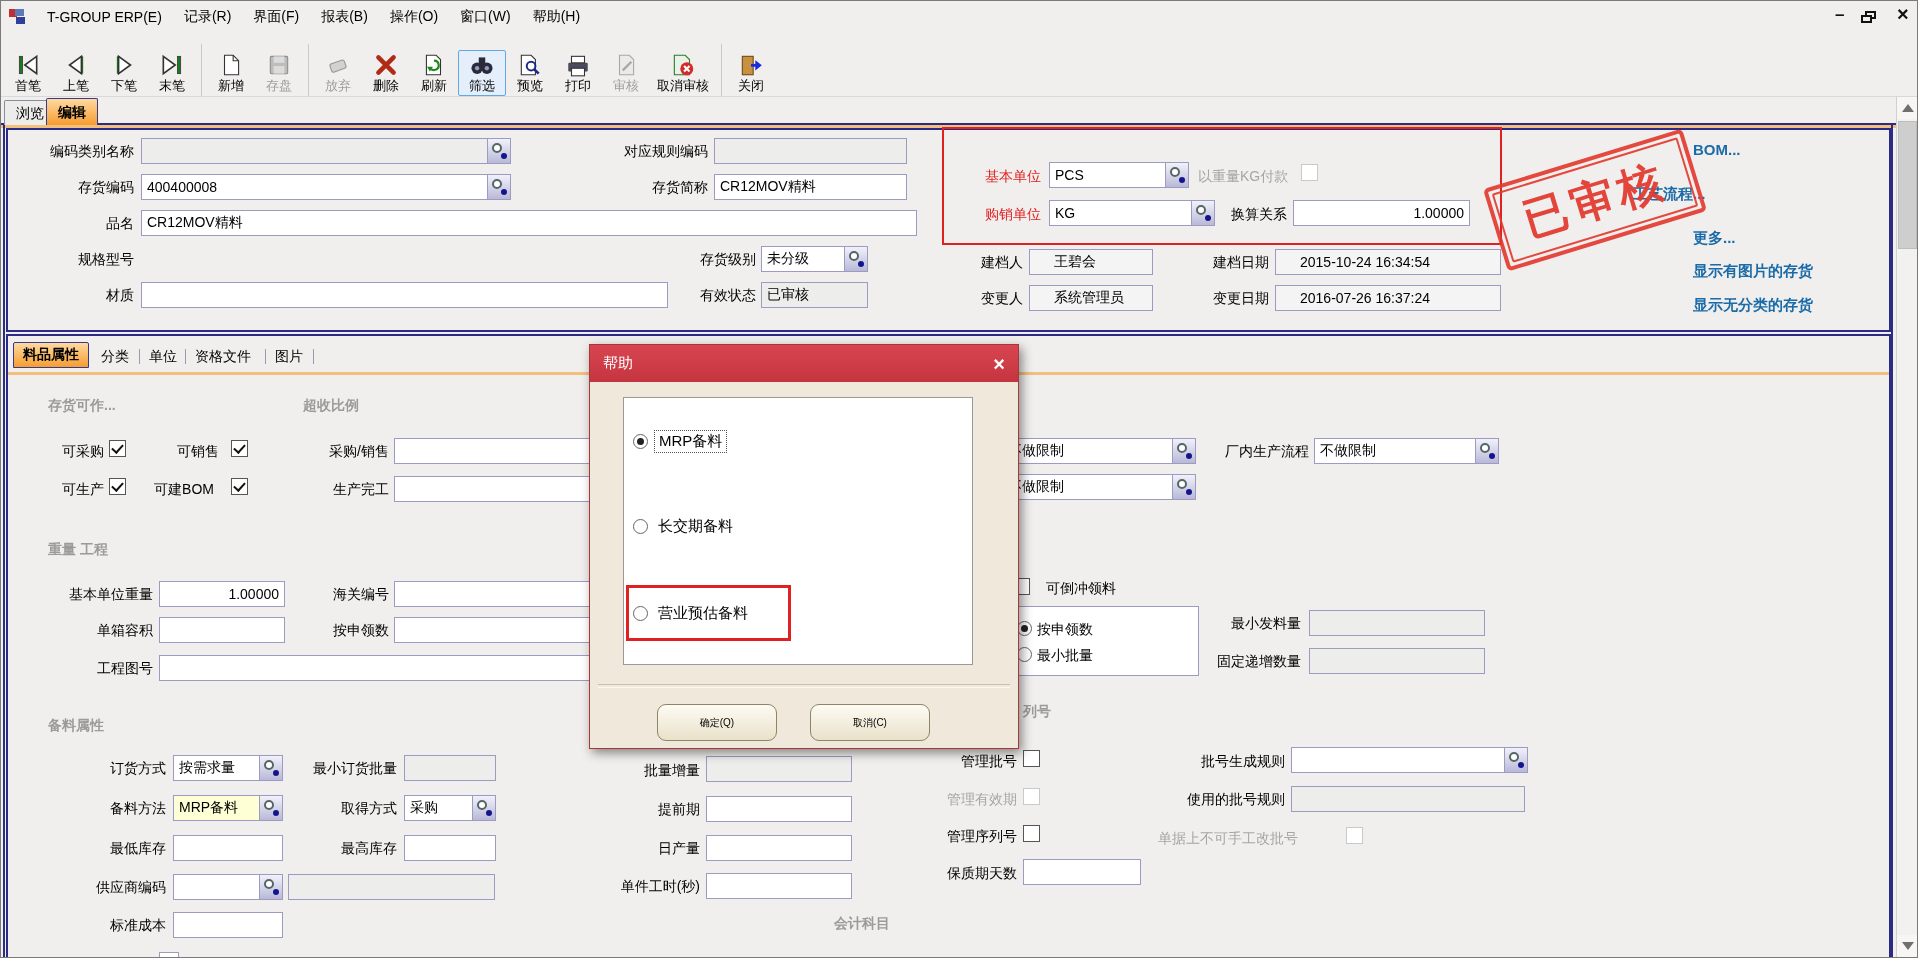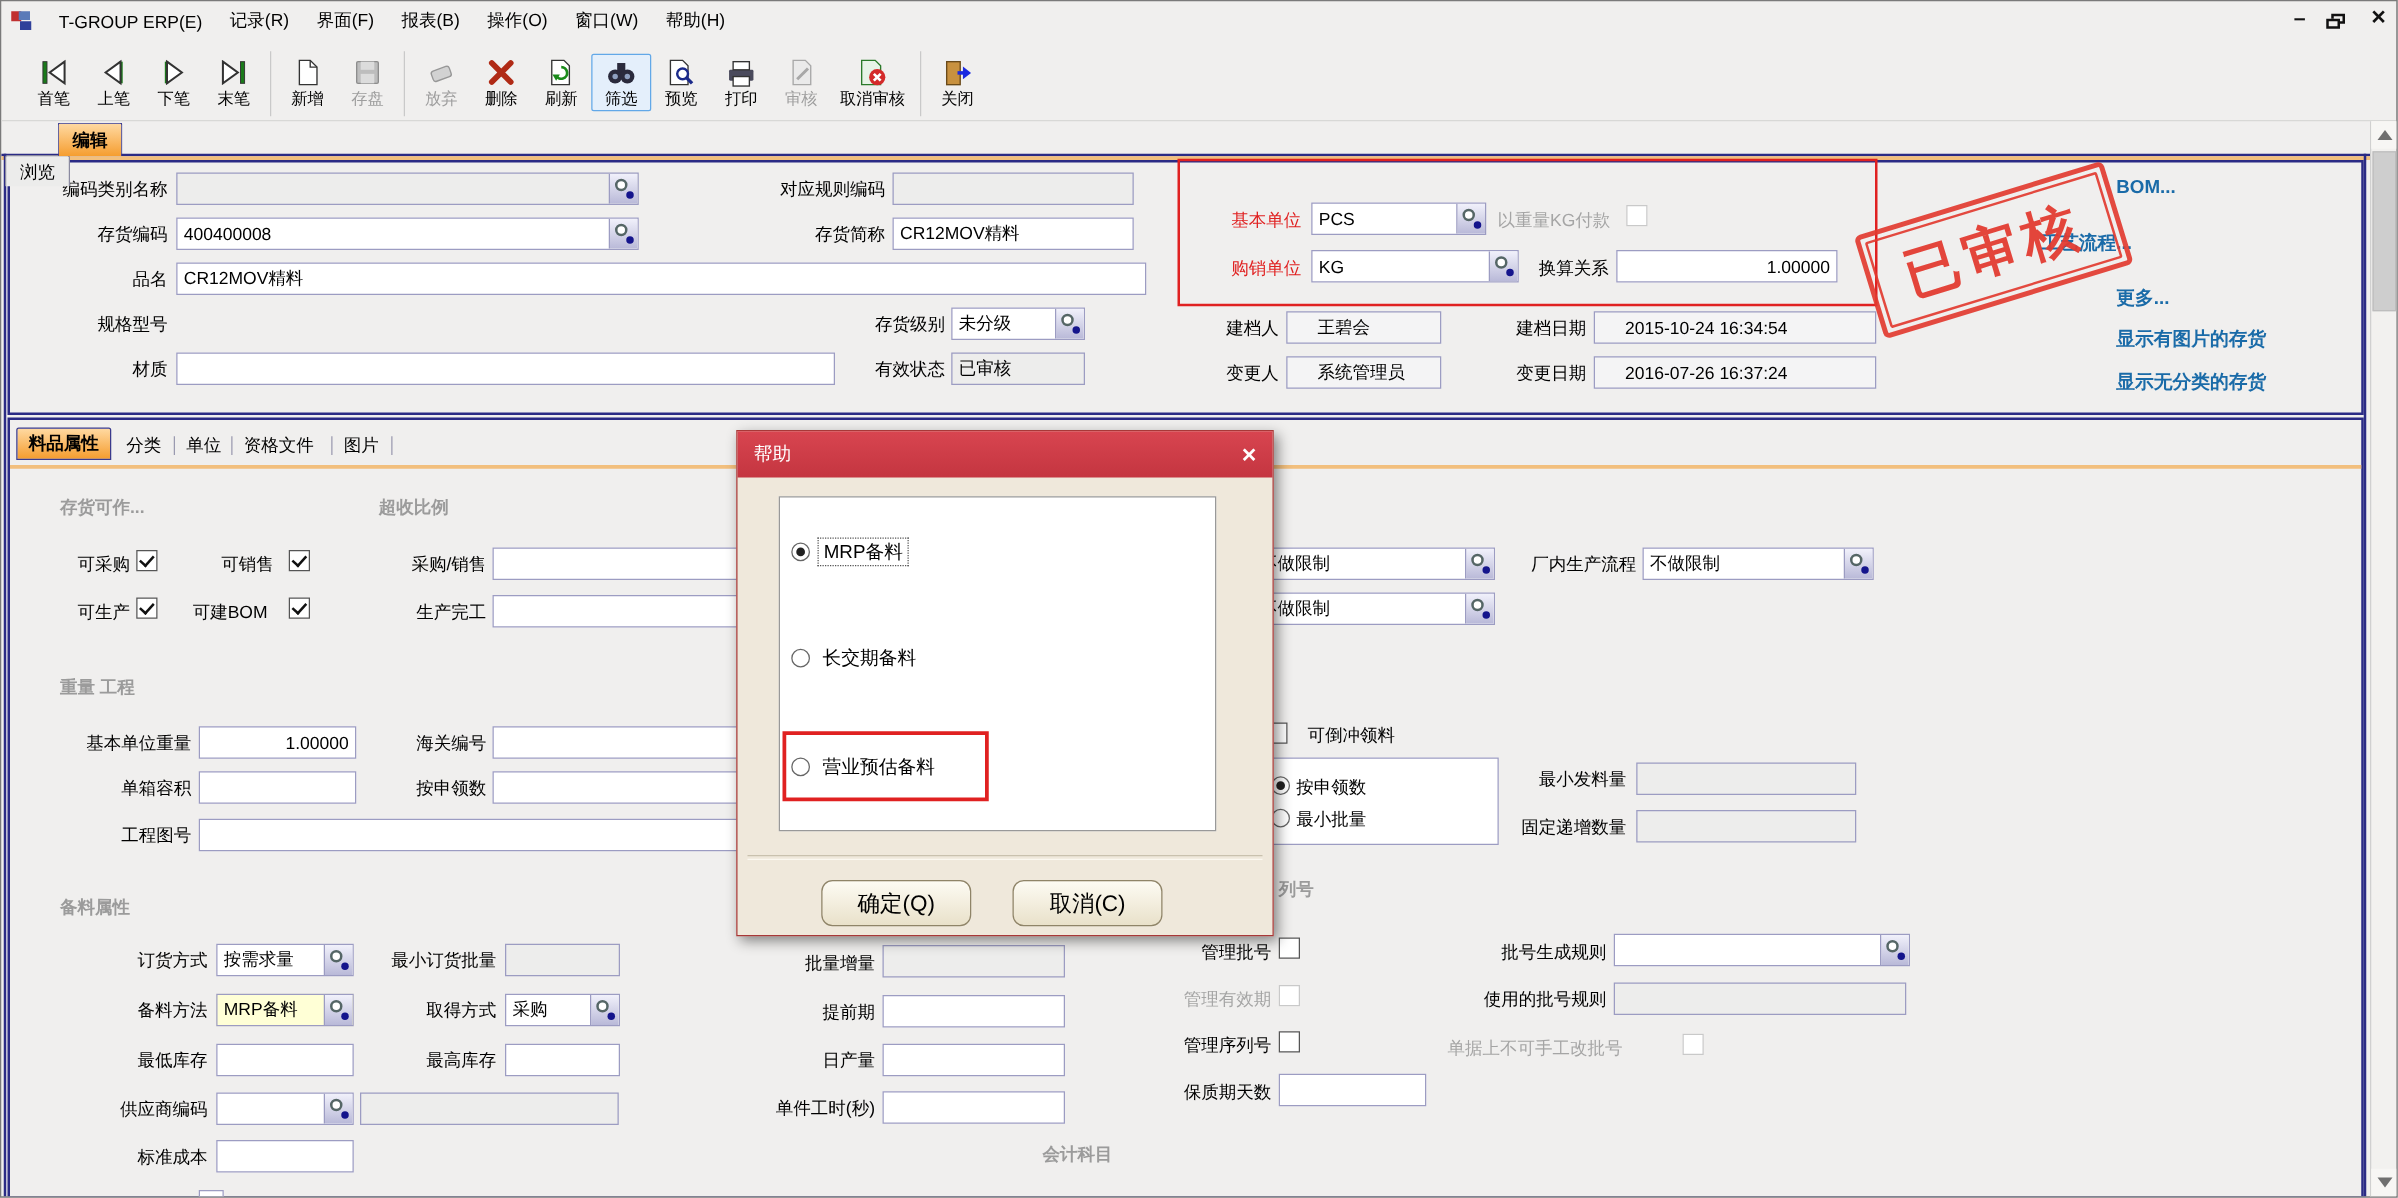--- a/index.html
+++ b/index.html
@@ -33,22 +33,22 @@
   .cb.dis{border-color:#c9c9c9;}
   .rd{position:absolute;width:15px;height:15px;border:1px solid #666;border-radius:50%;background:#fff;box-sizing:border-box;}
   .rd.on::after{content:"";position:absolute;left:3px;top:3px;width:7px;height:7px;border-radius:50%;background:#222;}
   
   .menubar{position:absolute;left:0;top:0;width:100%;height:31px;display:flex;align-items:center;font-size:14px;}
   .appicon{width:17px;height:15px;margin:0 10px 0 8px;position:relative;}
   .appicon i{position:absolute;display:block;}
   .menu-item{padding:0 11px;}
   .wctl{position:absolute;font-weight:bold;color:#111;}
   
-  .toolbar{position:absolute;left:0;top:31px;width:100%;height:65px;display:flex;align-items:center;
-       padding:3px 0 0 18px;box-sizing:border-box;border-bottom:1px solid #d8d8d6;}
+  .toolbar{position:absolute;left:0;top:31px;width:100%;height:65px;display:flex;align-items:flex-end;
+       padding:3px 0 0 3px;box-sizing:border-box;border-bottom:1px solid #d8d8d6;}
   .tbtn{display:flex;flex-direction:column;align-items:center;min-width:42px;padding:1px 2px;
        font-size:13px;line-height:16px;border:1px solid transparent;white-space:nowrap;}
   .tbtn svg{display:block;}
   .tbtn.dis{color:#9e9e9e;}
   .tbtn.sel{border:1px solid #62a8e8;background:#e4effb;border-radius:2px;}
   .tsep{width:1px;height:52px;background:#c9c9c9;margin:2px 5px 0 5px;}
   
   .tab{position:absolute;height:26px;line-height:26px;padding:0 11px;font-size:14px;background:#ececeb;
        border:1px solid #8a8aa0;border-bottom:none;border-radius:2px 2px 0 0;z-index:2;}
   .tab.active{background:linear-gradient(180deg,#ffd9a1 0%,#f59d2f 100%);font-weight:bold;border-color:#3a3a8c;z-index:3;}
@@ -71,21 +71,21 @@
        border:1px solid #a83838;box-shadow:3px 4px 10px rgba(0,0,0,.45);z-index:50;box-sizing:border-box;}
   .dlg-title{height:37px;background:linear-gradient(180deg,#d84550,#c43540);color:#fff;font-size:15px;
        display:flex;align-items:center;padding:0 13px;}
   .dlg-close{margin-left:auto;font-size:20px;line-height:20px;font-weight:bold;}
   .dlg-list{position:absolute;left:33px;top:52px;width:348px;height:266px;background:#fff;border:1px solid #999;}
   .focusbox{border:1px dotted #555;padding:1px 4px;}
   .dlg-opt{position:absolute;font-size:15px;white-space:nowrap;}
   .dlg-redrect{position:absolute;left:36px;top:240px;width:165px;height:56px;border:3px solid #e02121;box-sizing:border-box;}
   .dlg-sep{position:absolute;left:8px;right:8px;top:339px;height:2px;border-top:1px solid #c9c1ae;border-bottom:1px solid #fbf8f0;}
   .dbtn{position:absolute;width:118px;height:35px;background:linear-gradient(180deg,#fdfbf3,#e9e1ca);
-       border:1px solid #8f8468;border-radius:9px;font-size:18px;display:flex;align-items:center;justify-content:center;}
+       border:1px solid #8f8468;border-radius:9px;font-size:10px;display:flex;align-items:center;justify-content:center;}
   
   .sbar{position:absolute;left:1895px;top:96px;width:22px;height:862px;background:#f2f1ef;border-left:1px solid #d0d0d0;box-sizing:border-box;}
   .sbtn{position:absolute;left:0;width:21px;height:22px;background:#f7f6f4;display:flex;align-items:center;justify-content:center;}
   .tri-up{width:0;height:0;border-left:6px solid transparent;border-right:6px solid transparent;border-bottom:8px solid #6f6f6f;}
   .tri-down{width:0;height:0;border-left:6px solid transparent;border-right:6px solid transparent;border-top:8px solid #6f6f6f;}
   .sthumb{position:absolute;left:1px;top:24px;width:19px;height:128px;background:#cecece;border:1px solid #bdbdbd;box-sizing:border-box;}
   .vl{position:absolute;width:2px;background:#2b2b85;}
 </style>
 </head>
 <body>
@@ -224,21 +224,21 @@
     <div class="tbtn">
       <svg width="26" height="26" viewBox="0 0 24 22">
           <rect x="4" y="3" width="10" height="17" fill="#c8913f" stroke="#6a4a1a"></rect>
           <rect x="12" y="10" width="6" height="2.6" fill="#1b2ae0"></rect>
           <polygon points="16,6.5 22,11.3 16,16" fill="#1b2ae0"></polygon>
         </svg>
       <span>关闭</span>
     </div>
   </div>
 
-  <div class="tab" style="left:3px;top:99px;height:24px;line-height:24px;margin-top:24px;">浏览</div>
+  <div class="tab" style="left:3px;top:99px;height:24px;line-height:24px;">浏览</div>
   <div class="tab active" style="left:45px;top:97px;">编辑</div>
   <div class="hline" style="top:122px;width:1895px;height:2px;background:#2b2b85;"></div>
   <div class="hline" style="top:124px;width:1895px;height:3px;background:#f2bf7d;"></div>
 
   <div class="panel" style="left:5px;top:127px;width:1885px;height:204px;"></div>
   <div class="vl" style="left:2px;top:122px;height:836px;"></div>
   <div class="vl" style="left:1890px;top:122px;height:836px;"></div>
 
   <div class="lbl" style="left:16px;top:141px;width:117px;">编码类别名称</div>
   <div class="fld dis haslk" style="left:140px;top:137px;width:370px;">

